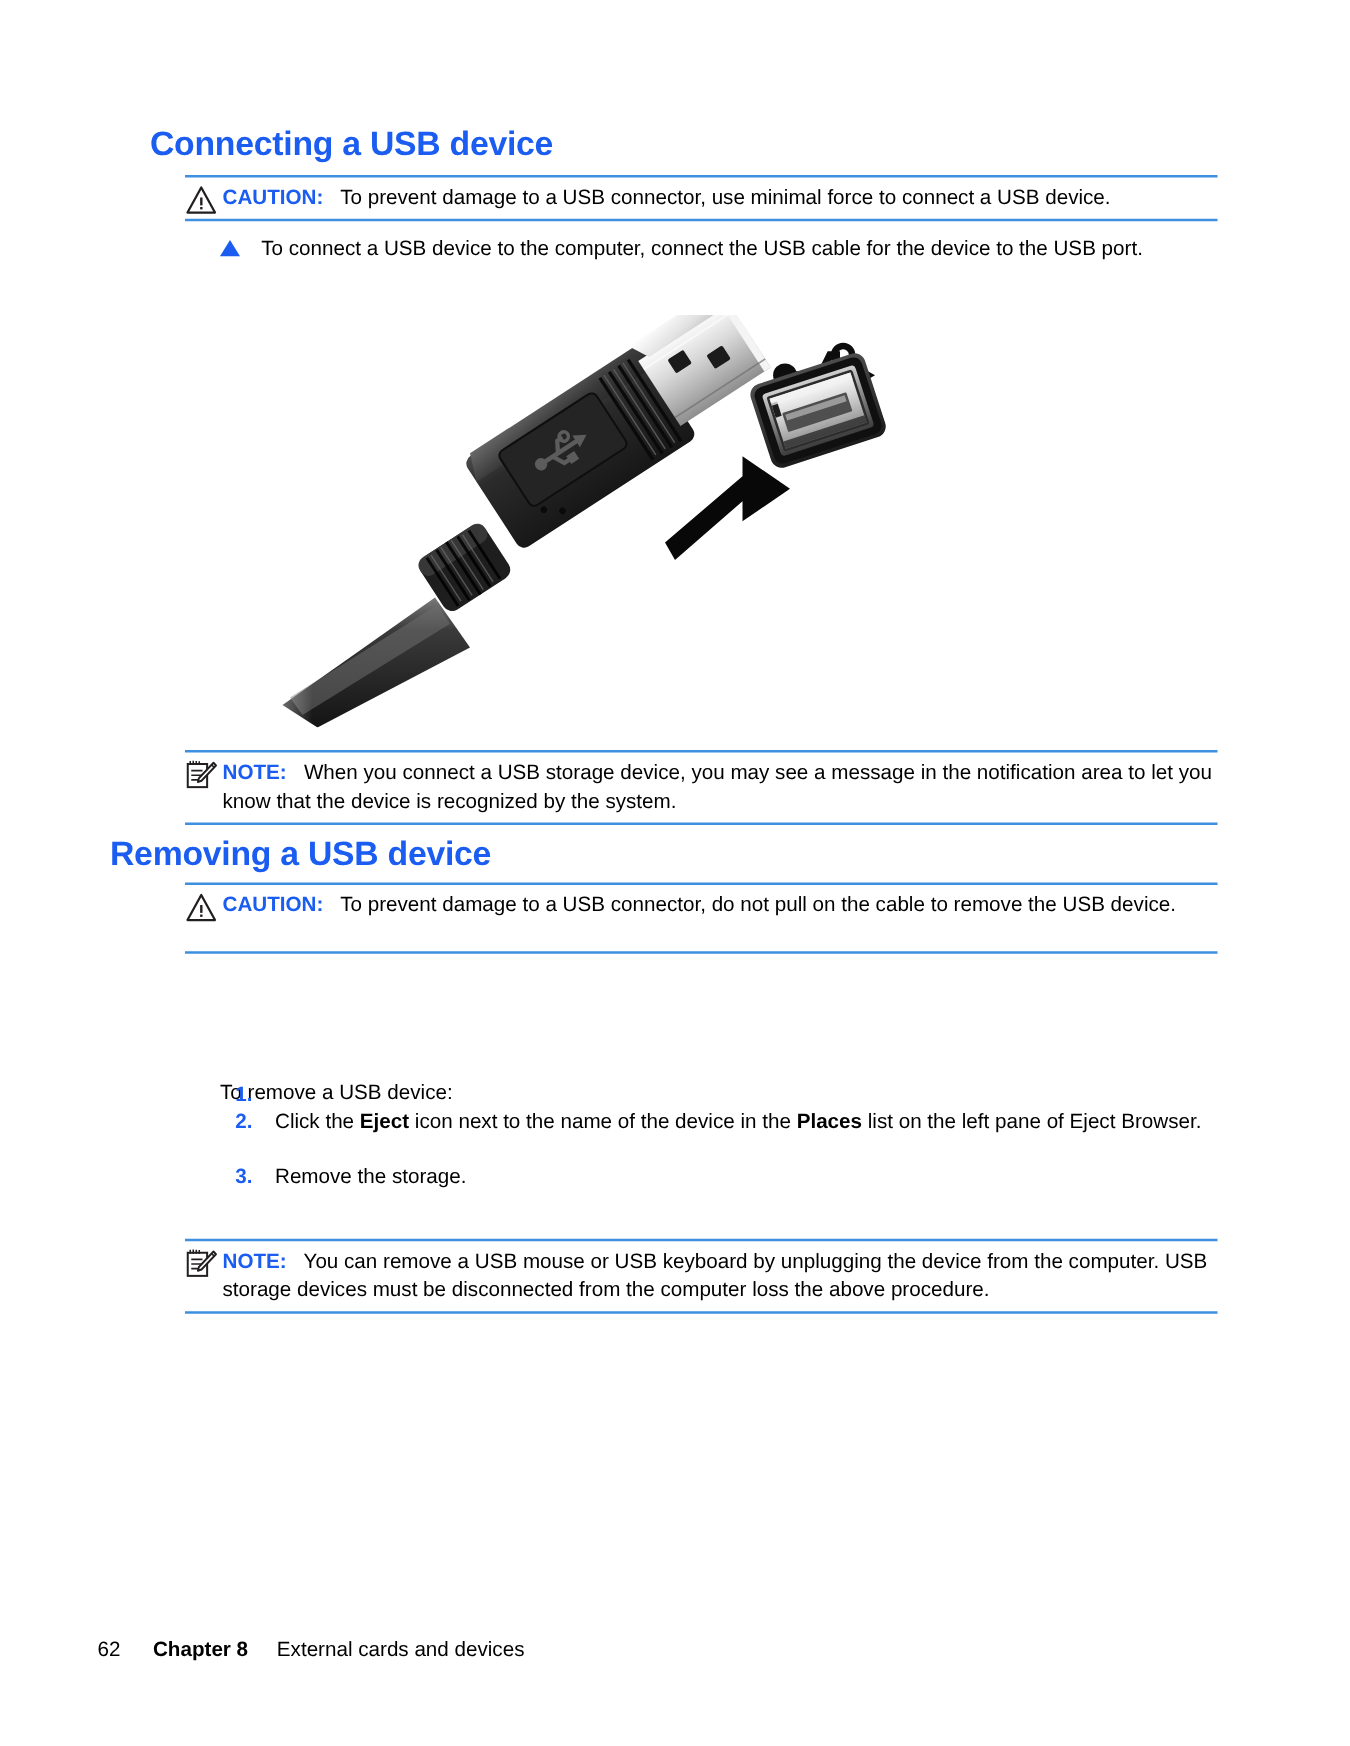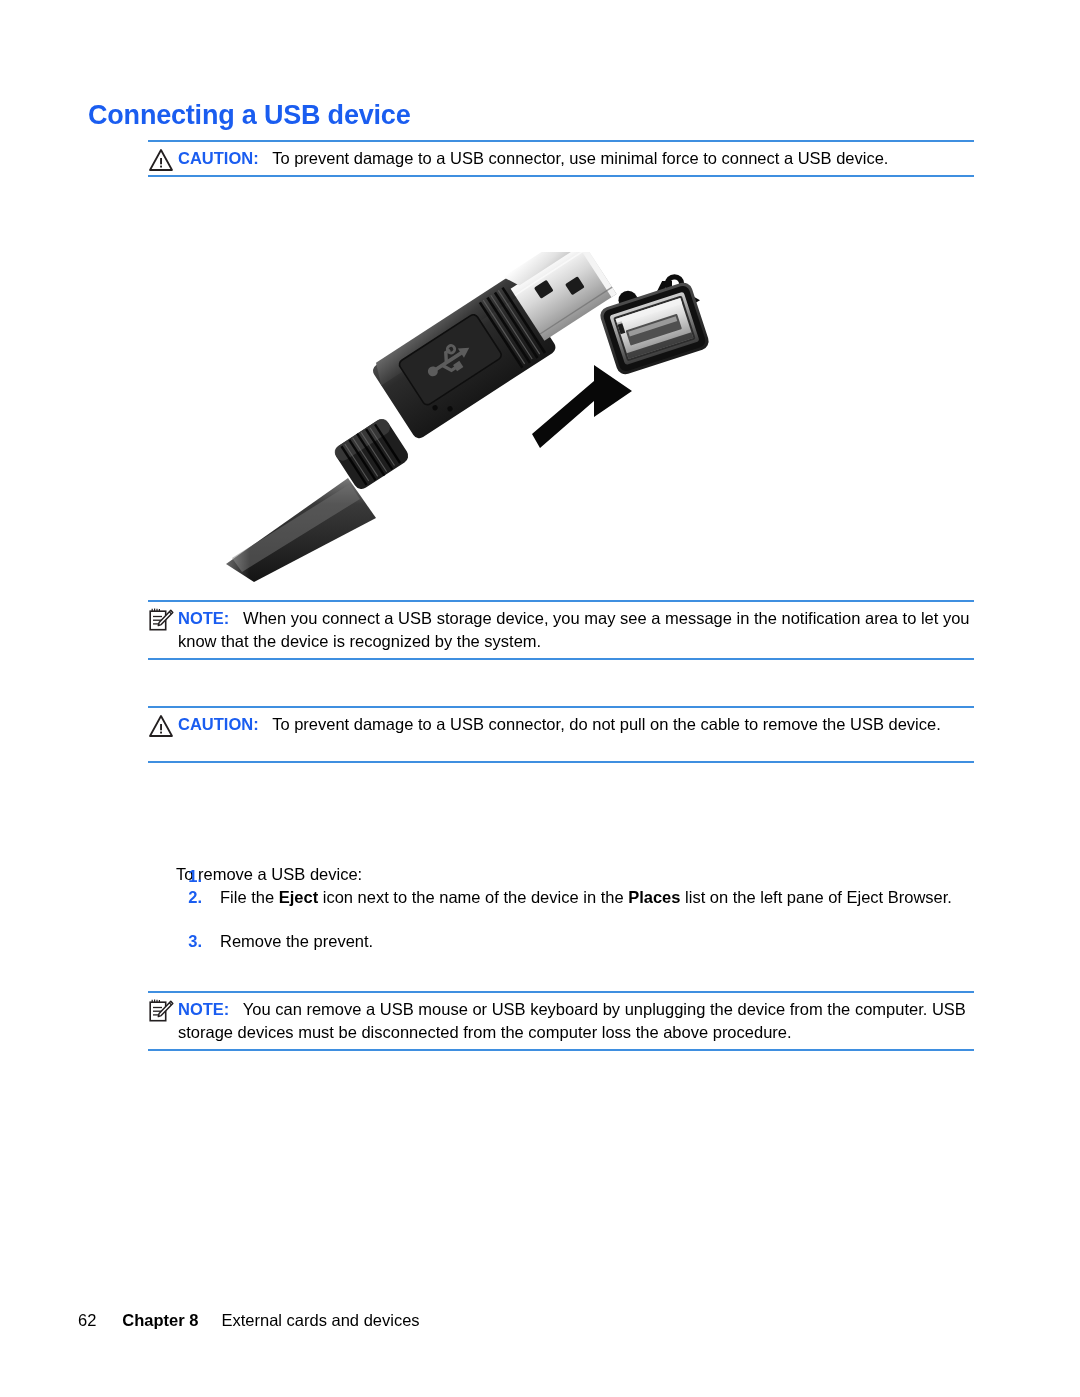--- a/index.html
+++ b/index.html
@@ -148,37 +148,41 @@
     width: 560px;
     height: 330px;
   }
   .figure svg { display: block; }
 </style>
 </head>
 <body>
 
 <div class="page">
 
-  <h1 class="h1" style="top:100px;">Connecting a USB device</h1>
+  <h1 class="h1" style="top:100px;margin-left:32px;">Connecting a USB device</h1>
 
   <div class="admon" style="top:140px;">
     <div class="admon-inner">
       <span class="admon-icon">
         <svg width="26" height="24" viewBox="0 0 26 24">
           <polygon points="13,2 24,22 2,22" fill="none" stroke="#231f20" stroke-width="1.8" stroke-linejoin="round"></polygon>
           <rect x="12.1" y="10" width="1.9" height="6.3" fill="#231f20"></rect>
           <rect x="12.1" y="17.6" width="1.9" height="1.9" fill="#231f20"></rect>
         </svg>
       </span>
       <div class="admon-body">
         <span class="admon-label">CAUTION:</span><span>&nbsp;&nbsp; </span><span>To prevent damage to a USB connector, use minimal force to connect a USB device.</span>
       </div>
     </div>
   </div>
 
+  <div class="bullet-item" style="top:188px;">
+    <span class="bullet-mark"></span>
+    <span class="bullet-text">To connect a USB device to the computer, connect the USB cable for the device to the USB port.</span>
+  </div>
 
   <div class="figure">
     <svg width="560" height="330" viewBox="0 0 560 330">
       <defs>
         <linearGradient id="gBody" x1="0" y1="0" x2="0" y2="1">
           <stop offset="0%" stop-color="#4a4a4a"></stop>
           <stop offset="30%" stop-color="#2b2b2b"></stop>
           <stop offset="100%" stop-color="#171717"></stop>
         </linearGradient>
         <linearGradient id="gBodyTop" x1="0" y1="0" x2="1" y2="1">
@@ -352,20 +356,21 @@
           <polygon points="22.8,2.2 24.8,4.4 13.2,16.6 10.3,17.6 11.1,14.6" fill="#ffffff" stroke="#231f20" stroke-width="1.5" stroke-linejoin="round"></polygon>
           <line x1="21.3" y1="3.8" x2="23.3" y2="5.9" stroke="#231f20" stroke-width="1.3"></line>
         </svg>
       </span>
       <div class="admon-body">
         <span class="admon-label">NOTE:</span><span>&nbsp;&nbsp; </span><span>When you connect a USB storage device, you may see a message in the notification area to let you know that the device is recognized by the system.</span>
       </div>
     </div>
   </div>
 
+  <h1 class="h1" style="top:668px;">Removing a USB device</h1>
 
   <div class="admon" style="top:706px;">
     <div class="admon-inner">
       <span class="admon-icon">
         <svg width="26" height="24" viewBox="0 0 26 24">
           <polygon points="13,2 24,22 2,22" fill="none" stroke="#231f20" stroke-width="1.8" stroke-linejoin="round"></polygon>
           <rect x="12.1" y="10" width="1.9" height="6.3" fill="#231f20"></rect>
           <rect x="12.1" y="17.6" width="1.9" height="1.9" fill="#231f20"></rect>
         </svg>
       </span>
@@ -379,26 +384,26 @@
   <div class="para" style="left:176px; top:828px; width:798px;">To remove a USB device:</div>
 
   <div class="numlist" style="top:865px;">
 
     <div class="numrow">
       <span class="num">1.</span>
     </div>
 
     <div class="numrow">
       <span class="num">2.</span>
-      <span><span>File the </span><b>Eject</b><span> icon next to the name of the device in the </span><b>Places</b><span> list on the left pane of Eject Browser.</span></span>
+      <span><span>Click the </span><b>Eject</b><span> icon next to the name of the device in the </span><b>Places</b><span> list on the left pane of Eject Browser.</span></span>
     </div>
 
     <div class="numrow">
       <span class="num">3.</span>
-      <span>Remove the prevent.</span>
+      <span>Remove the storage.</span>
     </div>
 
   </div>
 
   <div class="admon" style="top:991px;">
     <div class="admon-inner">
       <span class="admon-icon">
         <svg width="26" height="24" viewBox="0 0 26 24">
           <rect x="2.2" y="3.2" width="15.5" height="18.5" fill="#ffffff" stroke="#231f20" stroke-width="1.6"></rect>
           <g stroke="#231f20" stroke-width="1.3">

